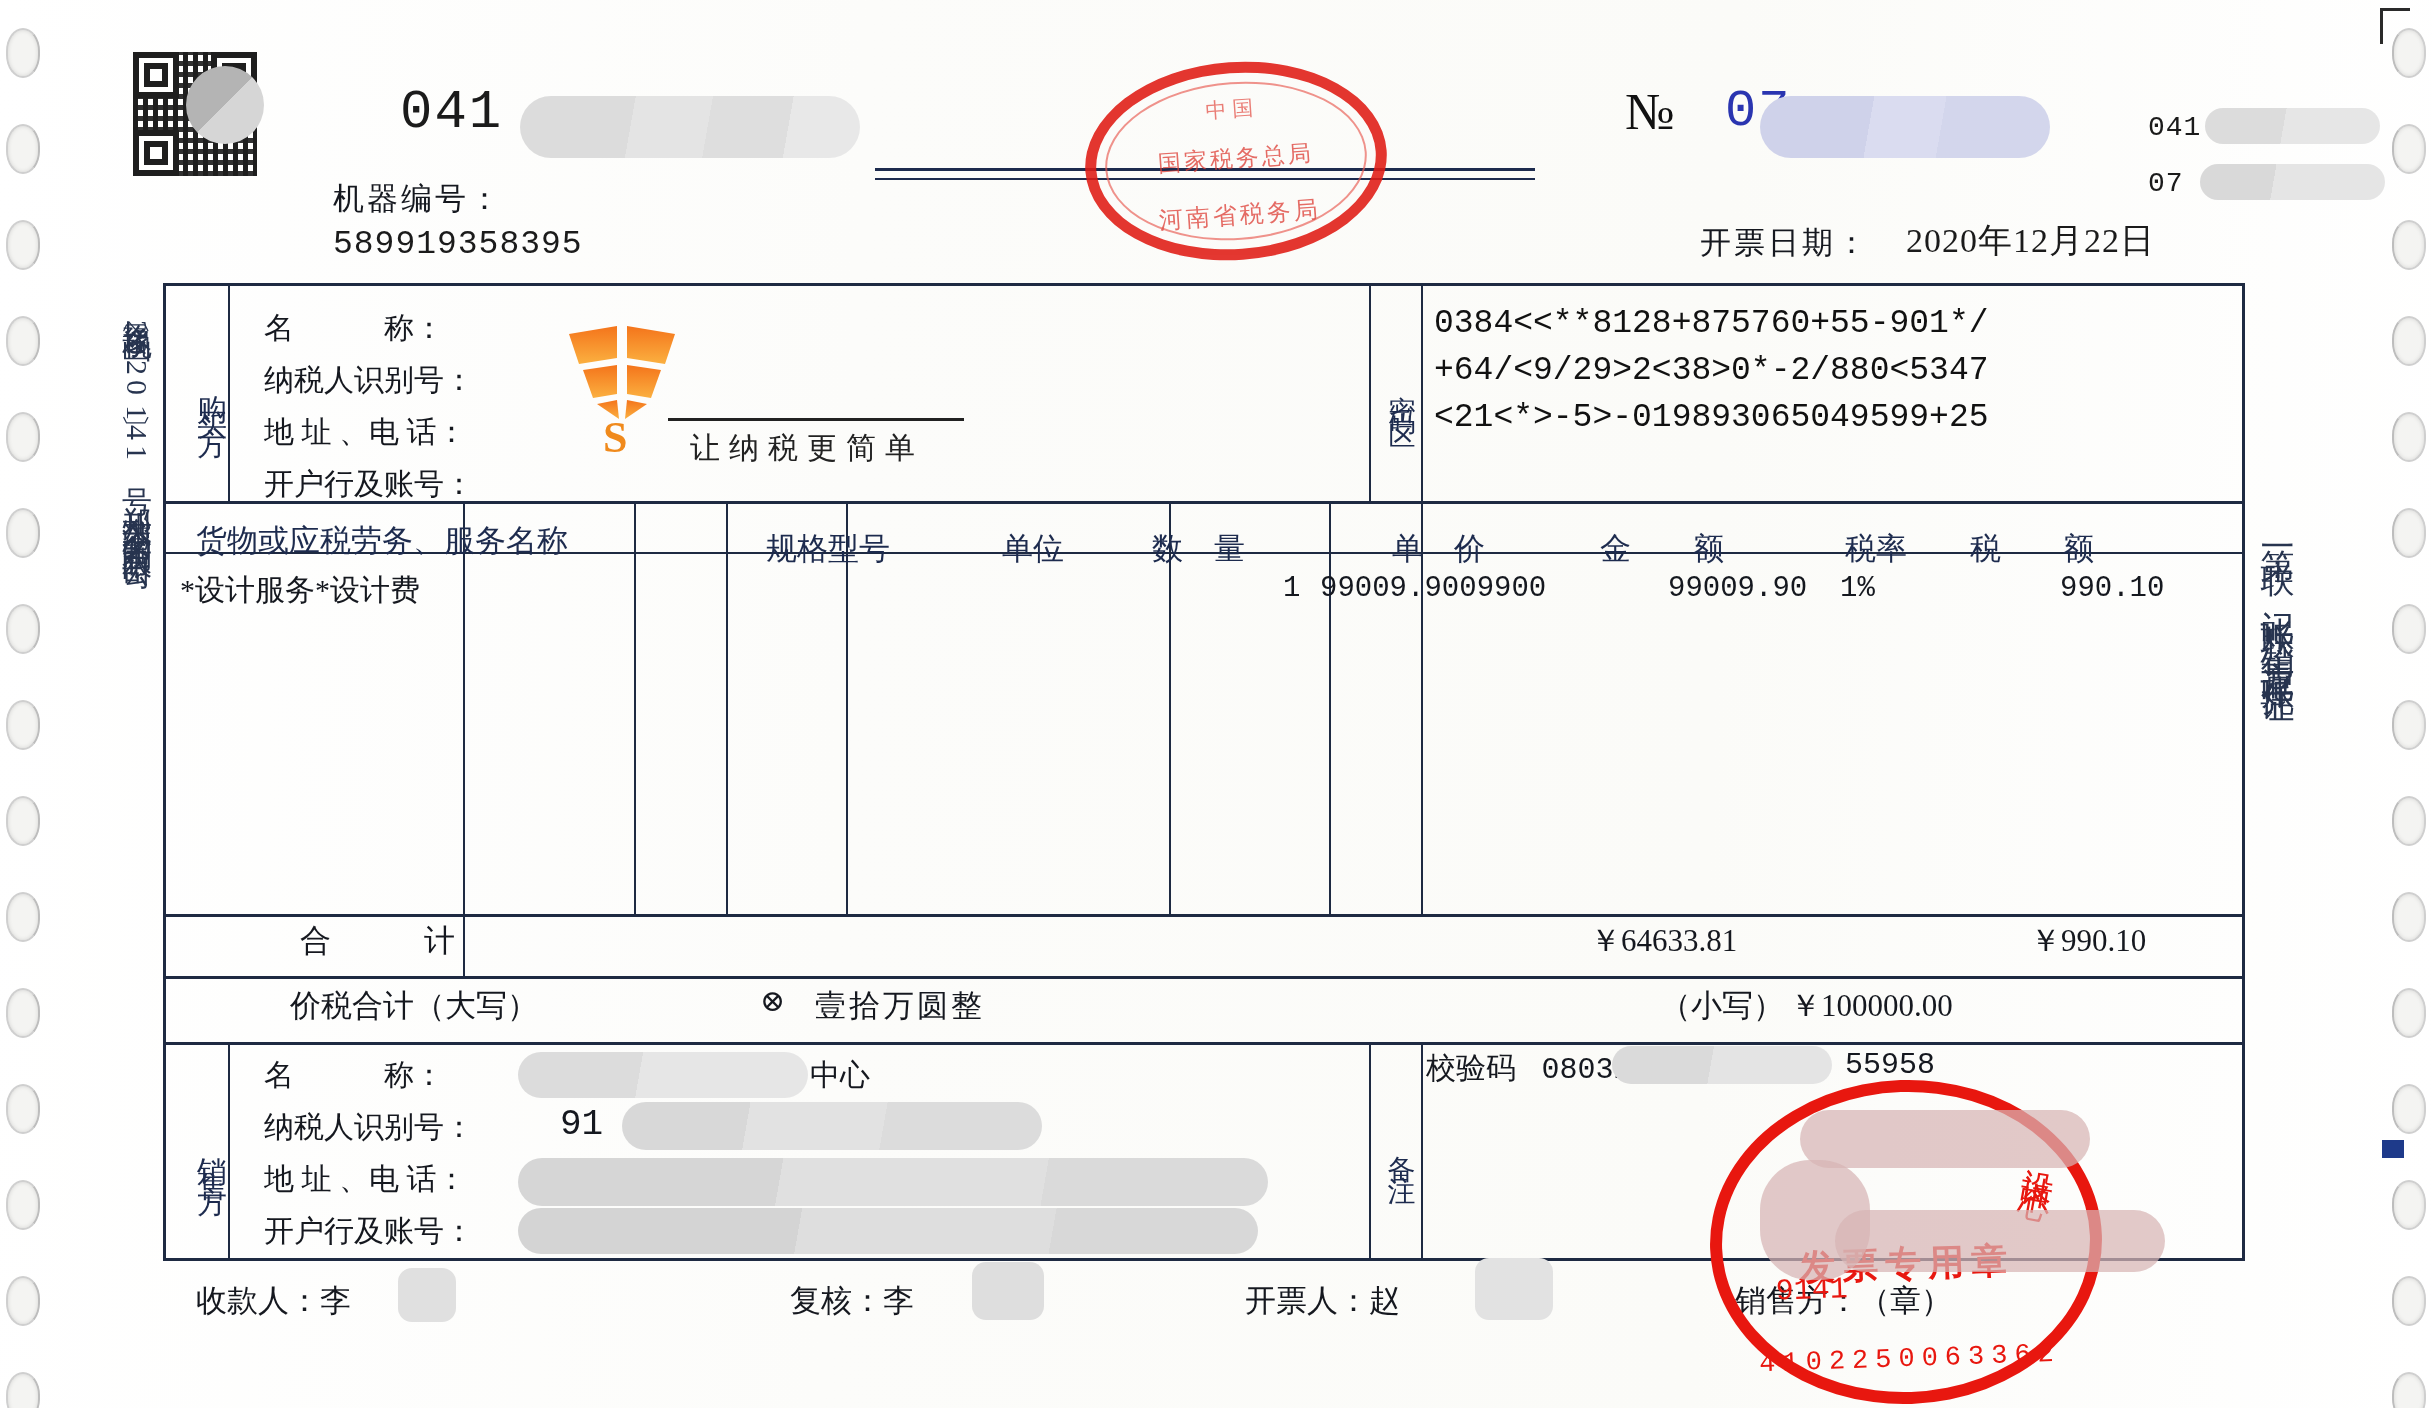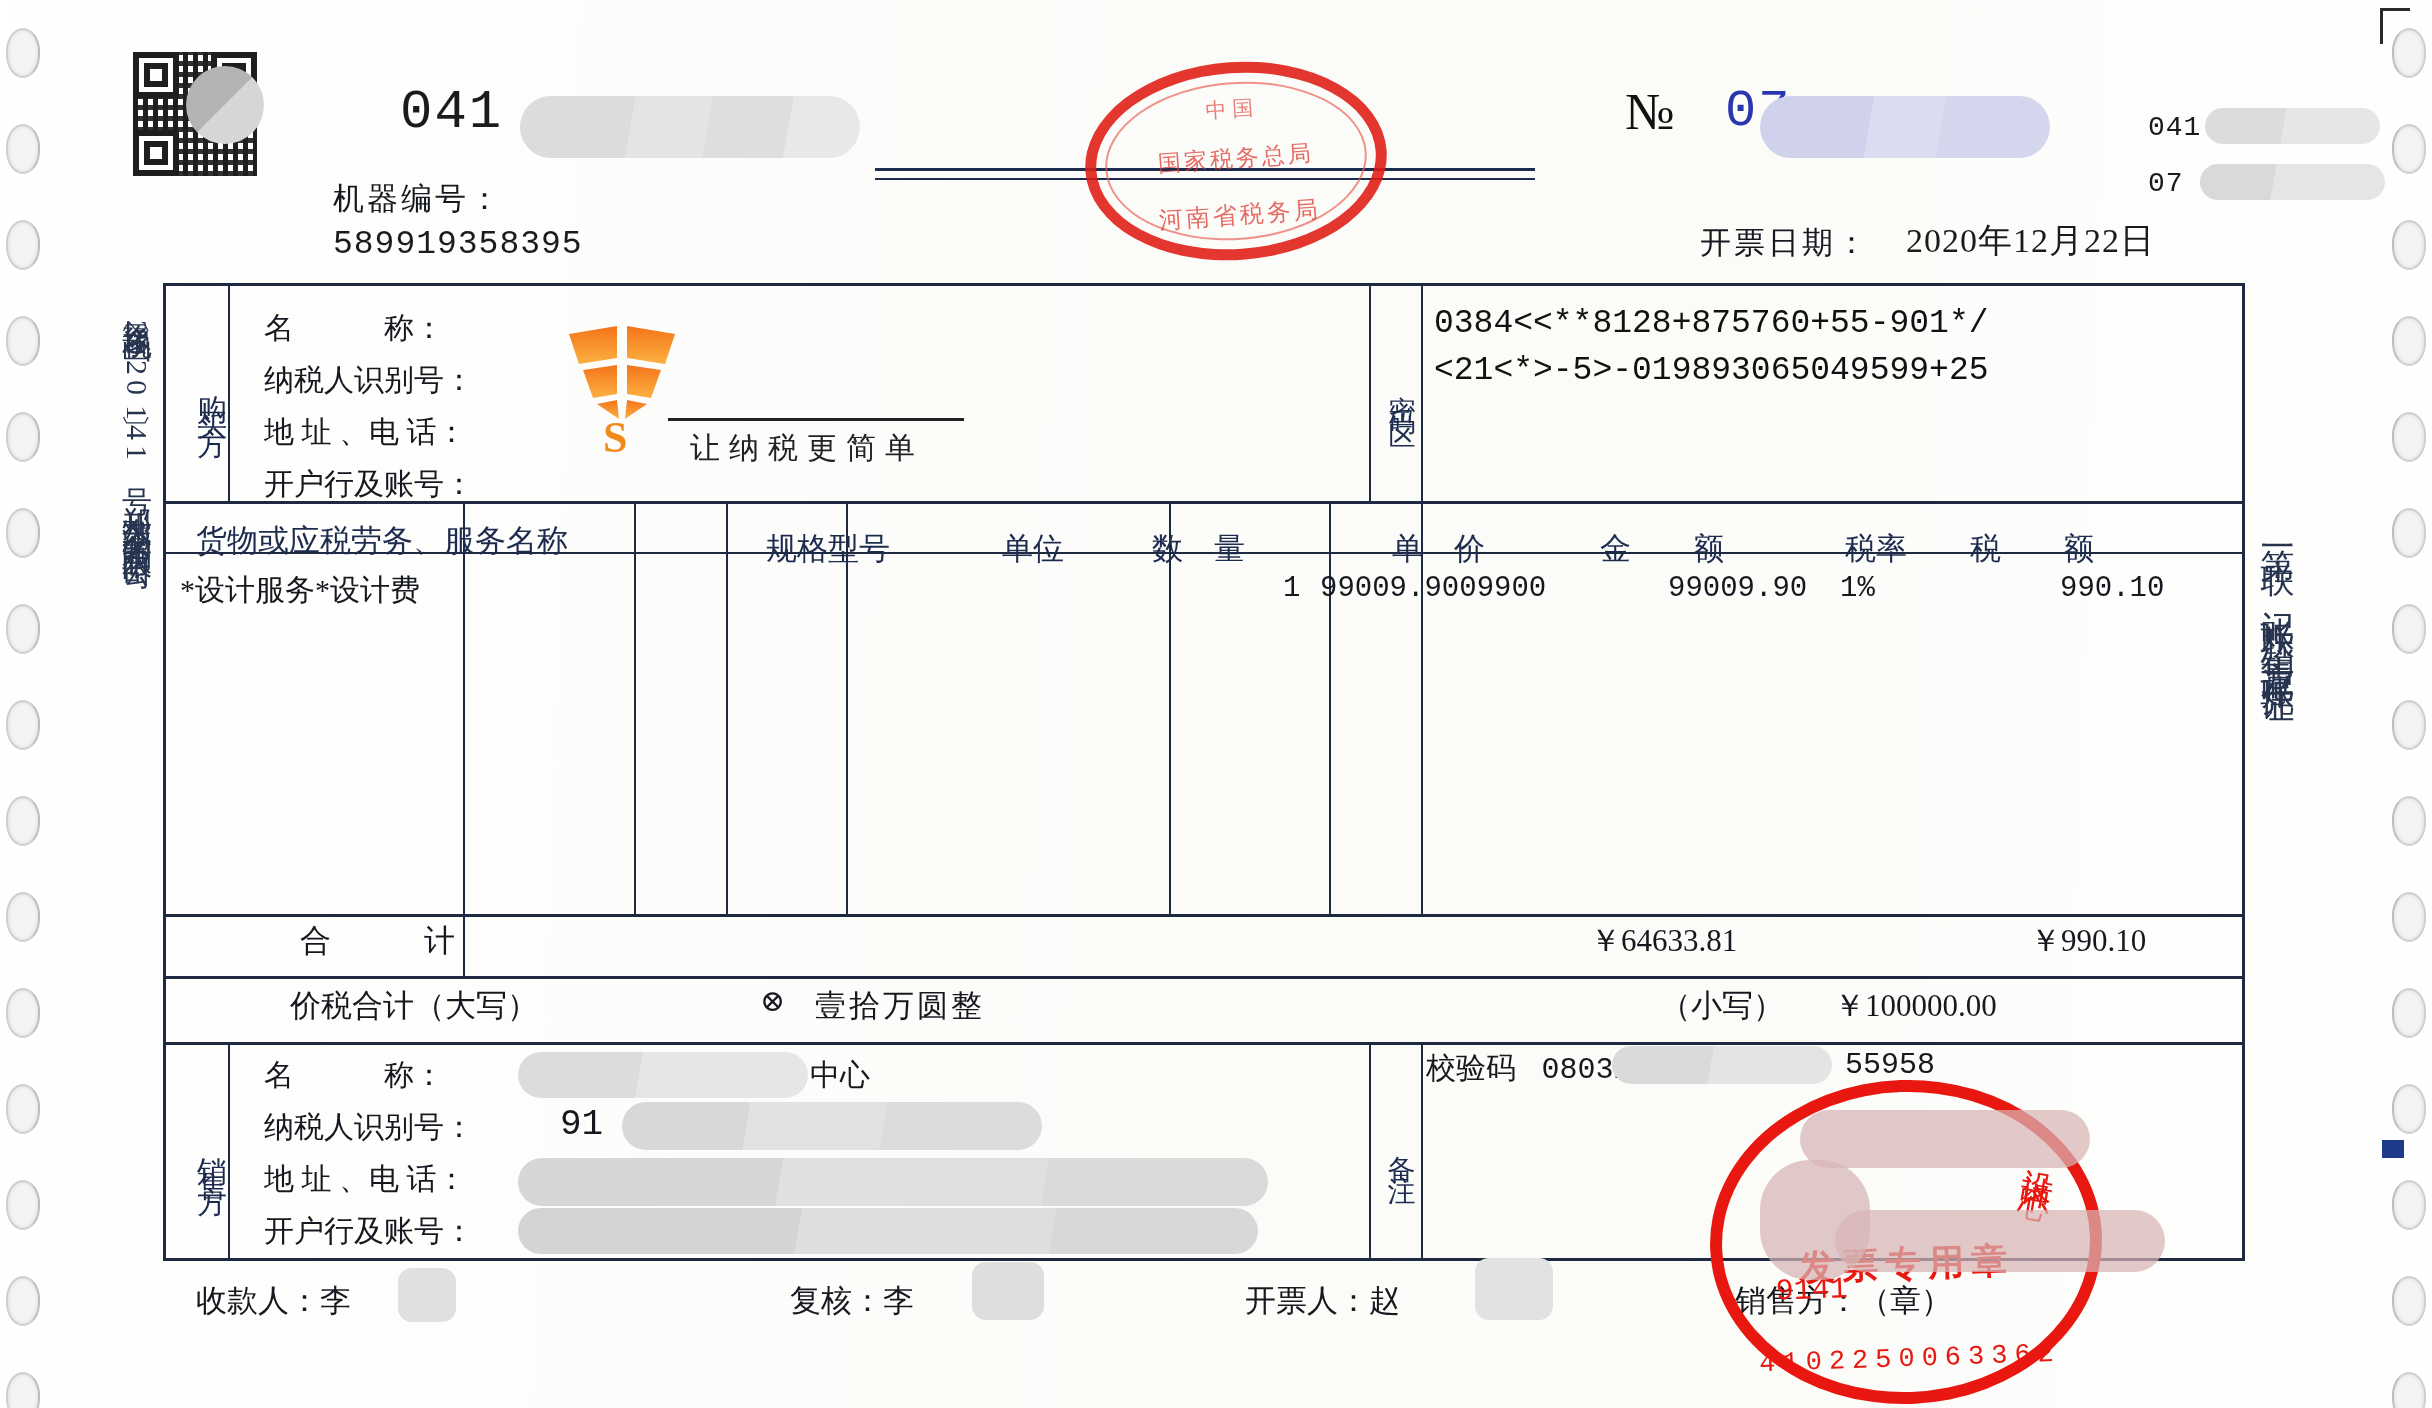--- a/index.html
+++ b/index.html
@@ -376,20 +376,21 @@
       </svg>
     </div>
     <div id="logo-s">S</div>
   </div>
   <div id="logo-rule"></div>
   <div id="logo-tagline">让纳税更简单</div>
 
   <div id="cipher-side" class="cn">密码区</div>
   <div id="cipher-body" class="num">
     <div>0384&lt;&lt;**8128+875760+55-901*/</div>
+    <div>+64/&lt;9/29&gt;2&lt;38&gt;0*-2/880&lt;5347</div>
     <div>&lt;21&lt;*&gt;-5&gt;-019893065049599+25</div>
   </div>
 
   <div class="th cn" style="left:196px;top:520px;">货物或应税劳务、服务名称</div>
   <div class="th cn" style="left:766px;top:528px;">规格型号</div>
   <div class="th cn" style="left:1002px;top:528px;">单位</div>
   <div class="th cn" style="left:1152px;top:528px;">数　量</div>
   <div class="th cn" style="left:1392px;top:528px;">单　价</div>
   <div class="th cn" style="left:1600px;top:528px;">金　　额</div>
   <div class="th cn" style="left:1845px;top:528px;">税率</div>
@@ -403,21 +404,21 @@
   <div class="td mono" style="left:2060px;top:572px;">990.10</div>
 
   <div class="sum cn" style="left:300px;top:920px;">合　　　计</div>
   <div class="sum mono" style="left:1590px;top:920px;">￥64633.81</div>
   <div class="sum mono" style="left:2030px;top:920px;">￥990.10</div>
 
   <div class="sum cn" style="left:290px;top:985px;">价税合计（大写）</div>
   <div class="sum cn" style="left:760px;top:983px;font-size:30px;">⊗</div>
   <div class="sum cn" style="left:815px;top:985px;letter-spacing:3px;">壹拾万圆整</div>
   <div class="sum cn" style="left:1660px;top:985px;">（小写）</div>
-  <div class="sum mono" style="left:1790px;top:985px;margin-left:44px;">￥100000.00</div>
+  <div class="sum mono" style="left:1790px;top:985px;">￥100000.00</div>
 
   <div id="seller-side" class="cn">销售方</div>
   <div id="sf1" class="seller-field cn">名　　　称：</div>
   <div id="sf2" class="seller-field cn">纳税人识别号：</div>
   <div id="sf3" class="seller-field cn">地 址 、电 话：</div>
   <div id="sf4" class="seller-field cn">开户行及账号：</div>
 
   <div class="redact" style="left:518px;top:1052px;width:290px;height:46px;background:linear-gradient(100deg,#dcdcdc 0 42%,#e6e6e6 42% 100%);"></div>
   <div class="seller-field cn" style="left:810px;top:1055px;">中心</div>
 

